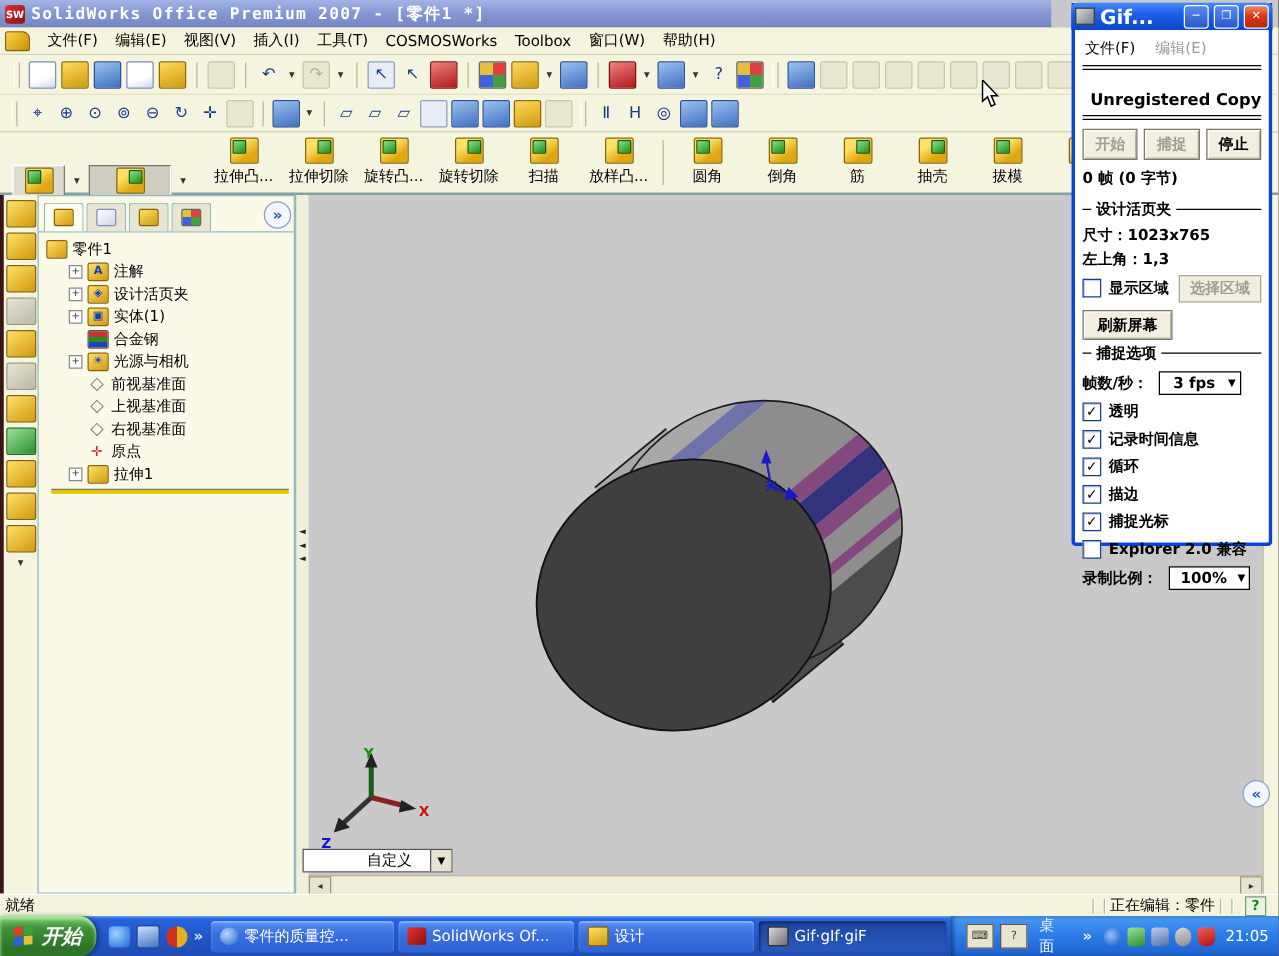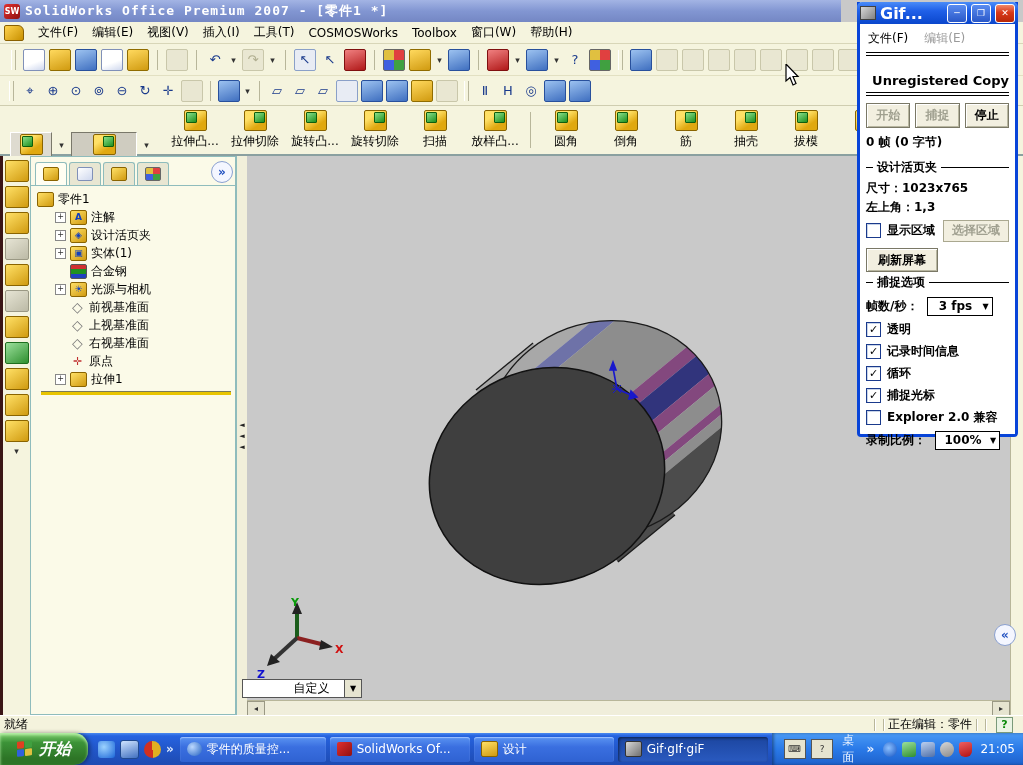--- a/index.html
+++ b/index.html
@@ -111,21 +111,21 @@
   .ql{display:flex;align-items:center;gap:5px;margin:0 6px 0 10px;color:#fff;}
   .qli{width:17px;height:17px;border-radius:3px;}
   .task{height:25px;flex:0 0 auto;margin-right:4px;border-radius:3px;display:flex;align-items:center;gap:5px;padding:0 7px;
     background:linear-gradient(180deg,#5a93f2,#3a6fe0 40%,#2f62d2);box-shadow:inset 0 1px 1px #9ec0ff;color:#fff;white-space:nowrap;overflow:hidden;}
   .task.active{background:linear-gradient(180deg,#1c46a0,#2a5ac0);box-shadow:inset 1px 1px 3px rgba(0,0,0,.55);}
   .task .tico{width:15px;height:14px;border-radius:2px;flex:0 0 auto;}
   .tray{margin-left:auto;height:32px;display:flex;align-items:center;gap:5px;padding:0 8px 0 12px;color:#fff;
     background:linear-gradient(180deg,#4a9af5 0%,#2a7ae8 50%,#1e62cc 100%);box-shadow:inset 2px 0 3px rgba(0,0,0,.35);}
   .trayico{width:15px;height:15px;border-radius:3px;}
   .kbd-btn{width:22px;height:18px;background:#e6e4d0;border:1px solid #555;color:#333;font-size:9px;display:flex;align-items:center;justify-content:center;}
-  .desk{display:flex;align-items:center;gap:3px;margin:0 4px;color:#eaf2ff;}
+  .desk{display:flex;align-items:center;gap:14px;margin:0 4px;color:#eaf2ff;}
   
   .gifwin{position:absolute;left:857px;top:2px;width:161px;height:435px;z-index:10;
     border:3px solid #0844d8;border-top:none;border-radius:0 0 4px 4px;background:#fff;box-sizing:border-box;}
   .gw-title{height:22px;margin:0 -3px;background:linear-gradient(180deg,#4a8cf8 0%,#2060e8 40%,#0a46cc 100%);
     border-radius:5px 5px 0 0;display:flex;align-items:center;padding:0 3px;gap:4px;}
   .gw-ico{width:14px;height:12px;background:linear-gradient(135deg,#d8d8d8,#808080);border:1px solid #404040;}
   .gw-title-text{color:#fff;font-weight:bold;flex:1;font-size:16px;}
   .wbtn{width:18px;height:17px;border-radius:3px;border:1px solid #fff;color:#fff;font-size:9px;font-weight:bold;
     display:flex;align-items:center;justify-content:center;background:linear-gradient(180deg,#5a8cf0,#2a58c8);}
   .wbtn.close{background:linear-gradient(180deg,#f08868,#d83818 45%,#b82808);}
@@ -598,20 +598,24 @@
       <div class="cbrow">
           <span class="cb checked"></span>
           <span>记录时间信息</span>
         </div>
       <div class="cbrow">
           <span class="cb checked"></span>
           <span>循环</span>
         </div>
       <div class="cbrow">
           <span class="cb checked"></span>
+          <span>描边</span>
+        </div>
+      <div class="cbrow">
+          <span class="cb checked"></span>
           <span>捕捉光标</span>
         </div>
       <div class="cbrow">
           <span class="cb"></span>
           <span>Explorer 2.0 兼容</span>
         </div>
       <div class="cbrow">
         <span>录制比例：</span>
         <span class="combo">
           <span class="ct">100%</span>

